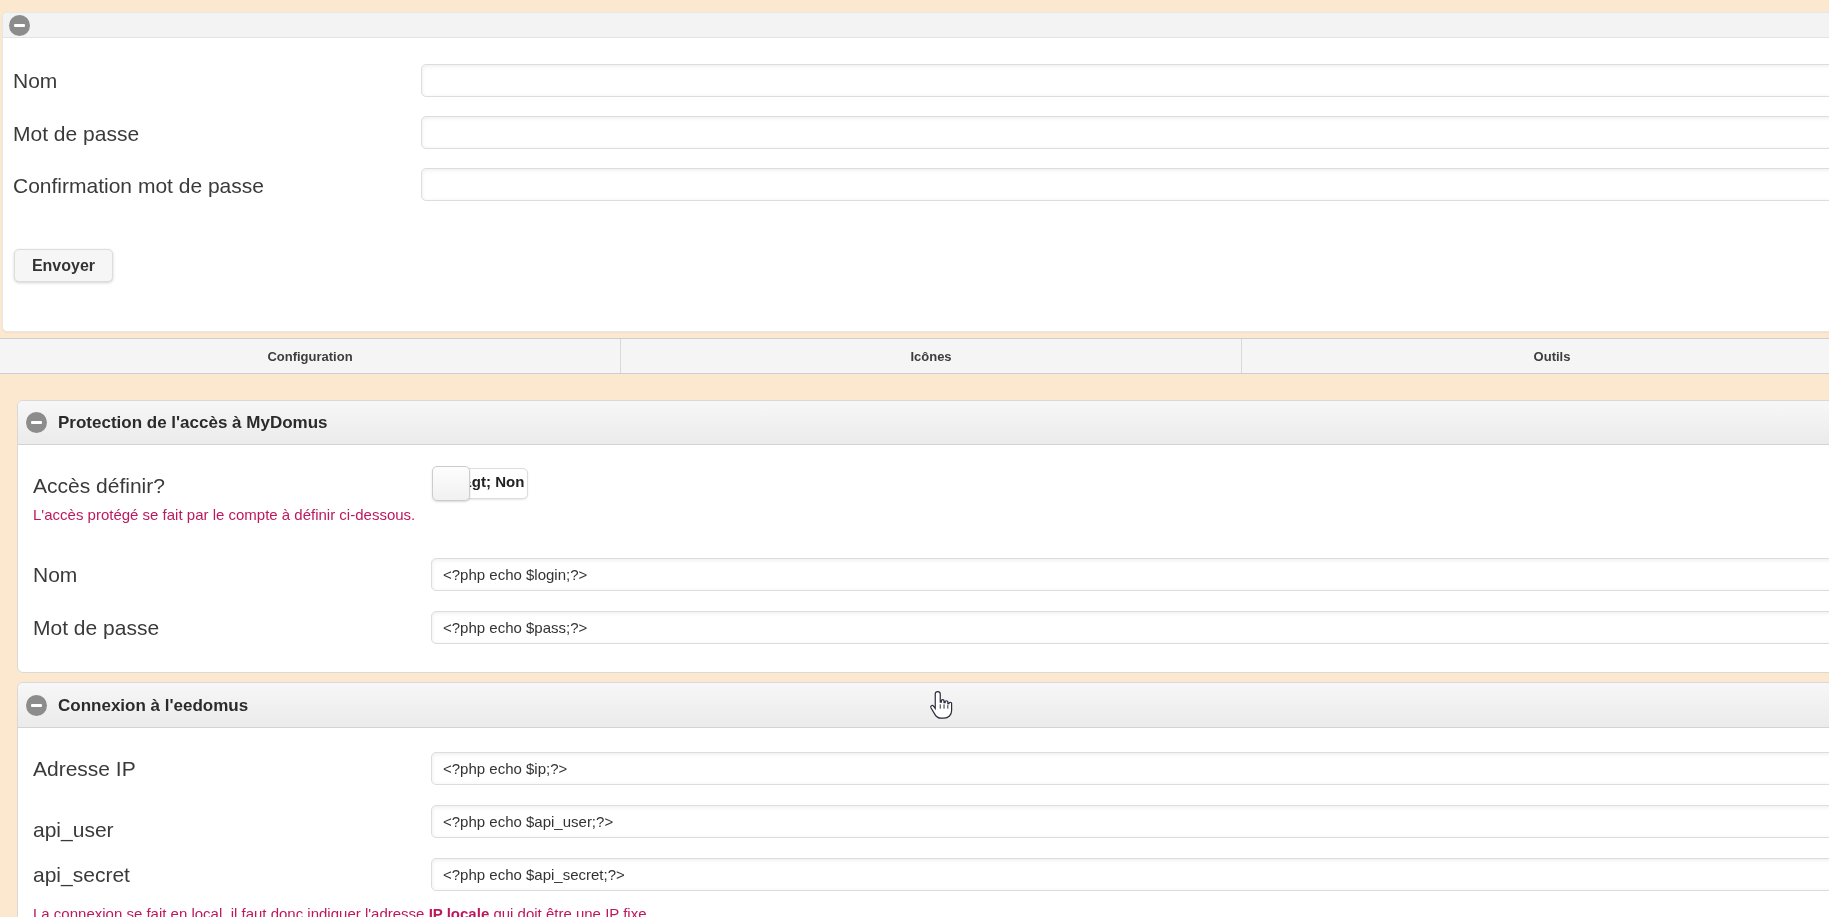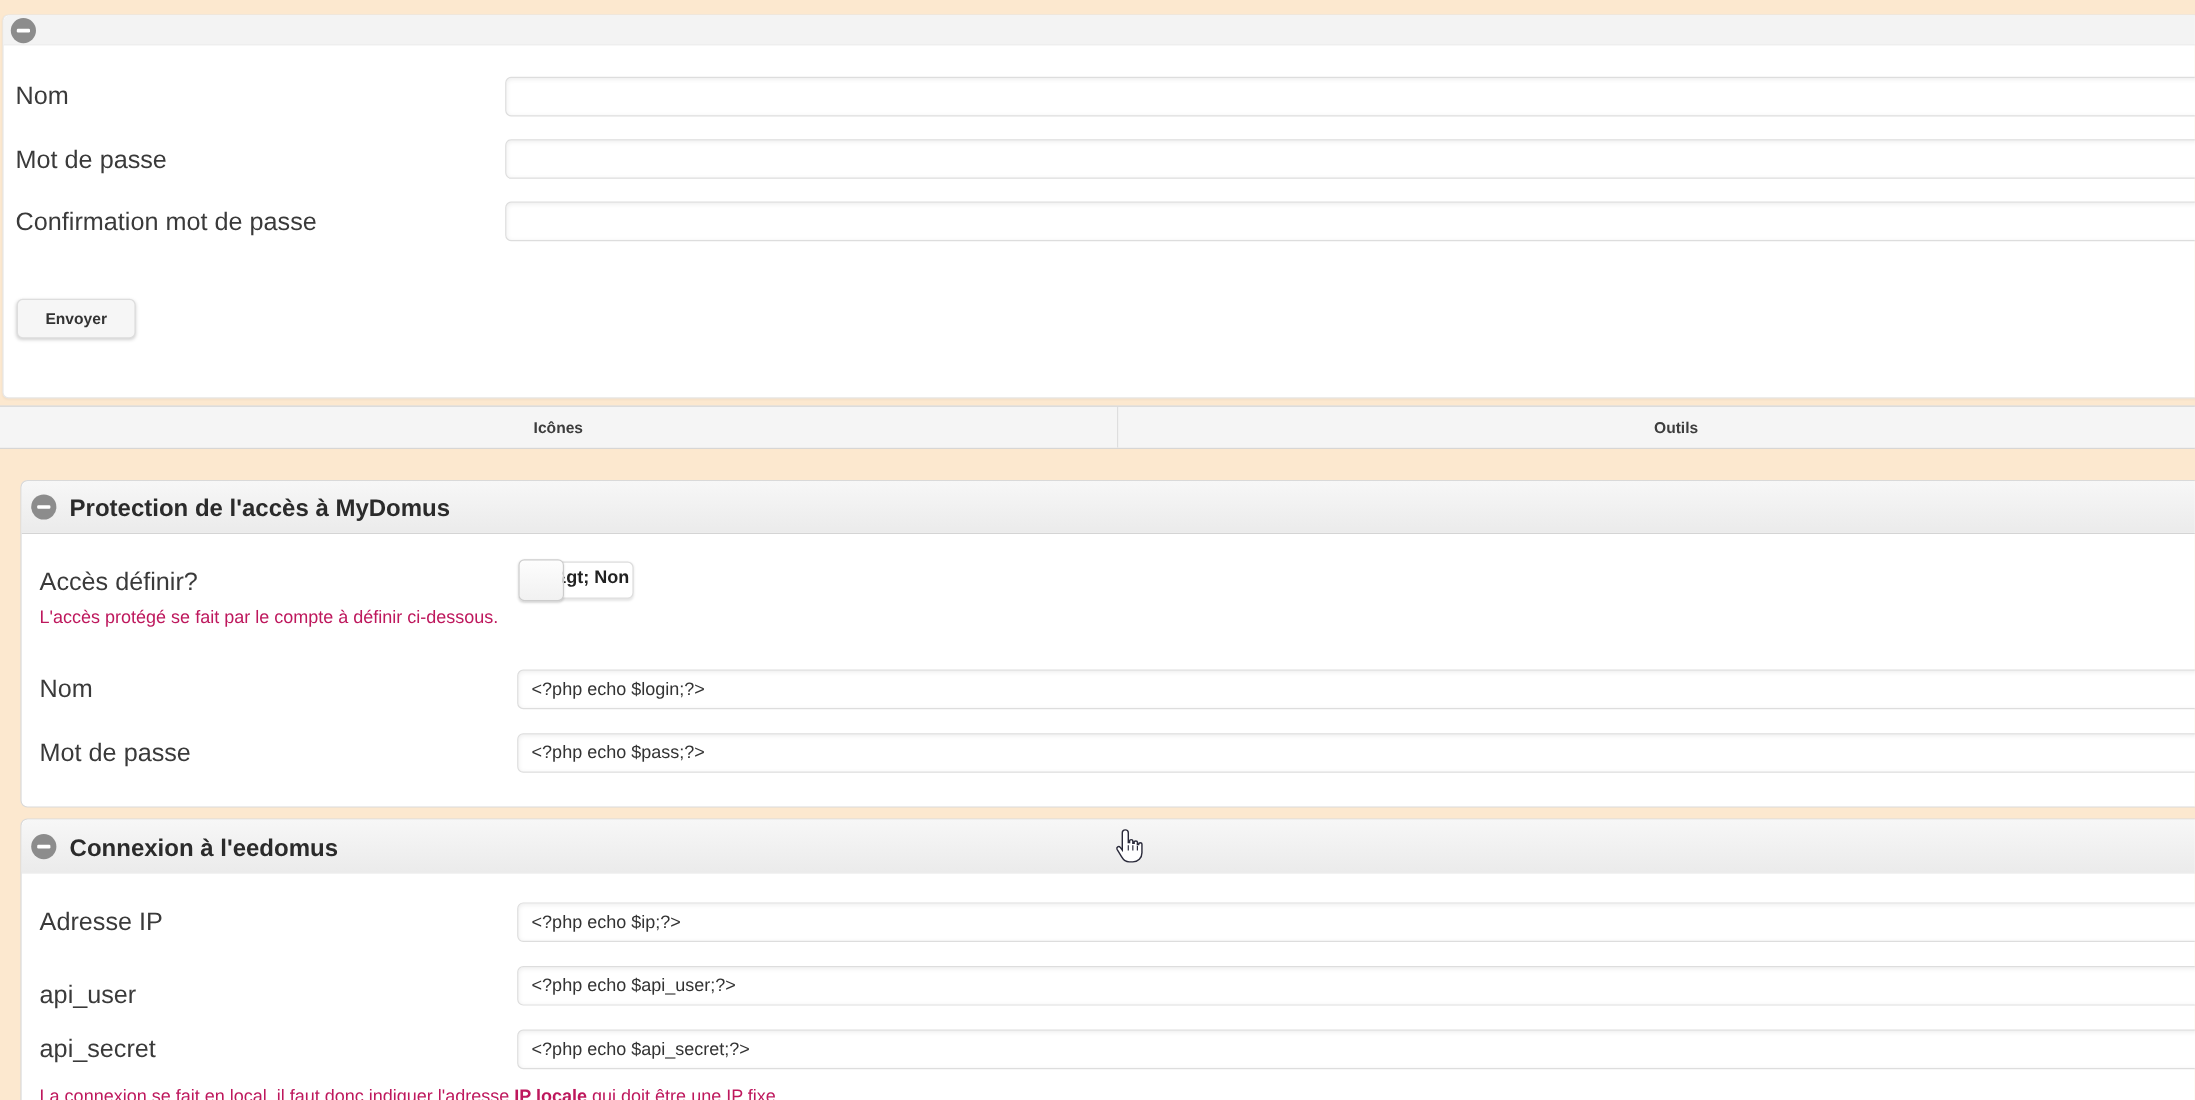--- a/index.html
+++ b/index.html
@@ -38,21 +38,21 @@
   .top-collapsible-header{
     position:absolute;left:0;top:0;right:0;height:24px;
     background:#f3f3f3;border-bottom:1px solid #e3e3e3;
     border-radius:5px 5px 0 0;cursor:pointer;
   }
   .btn-submit{
     position:absolute;left:13px;top:248px;width:99px;height:33px;
     background:#f6f6f6;border:1px solid #ddd;border-radius:5px;
     box-shadow:0 1px 3px rgba(0,0,0,.18);
     font-family:"Liberation Sans","DejaVu Sans",sans-serif;
-    font-weight:bold;font-size:13px;color:#333;cursor:pointer;
+    font-weight:bold;font-size:16px;color:#333;cursor:pointer;
   }
   
   .tabbar{
     position:absolute;left:0;top:338px;width:1862px;height:36px;
     display:flex;background:#f5f5f5;
     border-top:1px solid #cfcfcf;border-bottom:1px solid #cfcfcf;
     box-sizing:border-box;
   }
   .tab{
     flex:1 1 0;display:flex;align-items:center;justify-content:center;
@@ -66,21 +66,21 @@
     position:absolute;left:17px;width:1850px;
     background:#fff;border:1px solid #d9d9d9;border-radius:6px;
   }
   .panel-header{
     position:absolute;left:0;top:0;right:0;height:43px;
     background:linear-gradient(#f7f7f7,#ebebeb);
     border-bottom:1px solid #d4d4d4;border-radius:6px 6px 0 0;
     cursor:pointer;
   }
   .panel-title{
-    position:absolute;left:40px;top:12px;font-size:20px;font-weight:bold;
+    position:absolute;left:40px;top:12px;font-size:17px;font-weight:bold;
     color:#2b2b2b;white-space:nowrap;
   }
   .panel-note{position:absolute;font-size:15px;color:#be185d;white-space:nowrap;}
   
   .flip-switch{
     position:absolute;left:434px;top:468px;width:92px;height:29px;
     border:1px solid #ddd;border-radius:5px;background:#fff;
     box-shadow:0 1px 2px rgba(0,0,0,.1);cursor:pointer;overflow:hidden;
   }
   .flip-switch-text{
@@ -110,20 +110,21 @@
   <span class="field-label" style="left:10px;top:112px;">Mot de passe</span>
   <input class="text-input" style="left: 418px; top: 103px;" readonly="" value="">
 
   <span class="field-label" style="left:10px;top:164px;">Confirmation mot de passe</span>
   <input class="text-input" style="left: 418px; top: 155px;" readonly="" value="">
 
   <button class="btn-submit" style="left:11px;top:236px;">Envoyer</button>
 </div>
 
 <div class="tabbar">
+  <div class="tab">Configuration</div>
   <div class="tab">Icônes</div>
   <div class="tab">Outils</div>
 </div>
 
 <div class="panel" style="top:400px;height:271px;">
   <div class="panel-header">
     <span class="minus-icon" style="left:8px;top:11px;"></span>
     <span class="panel-title">Protection de l'accès à MyDomus</span>
   </div>
 </div>

